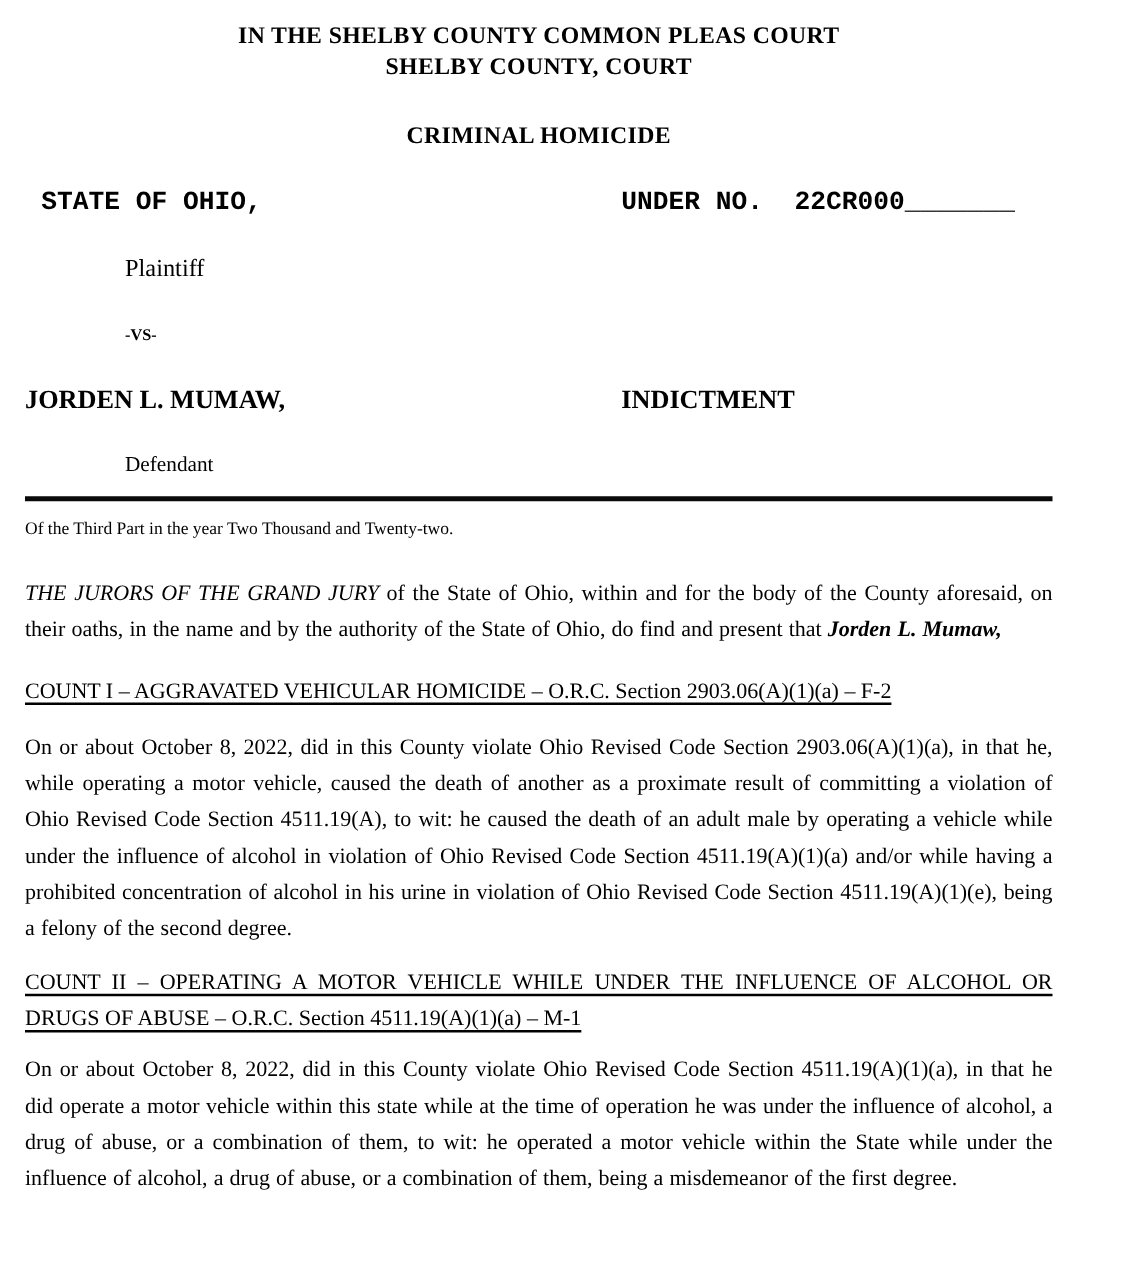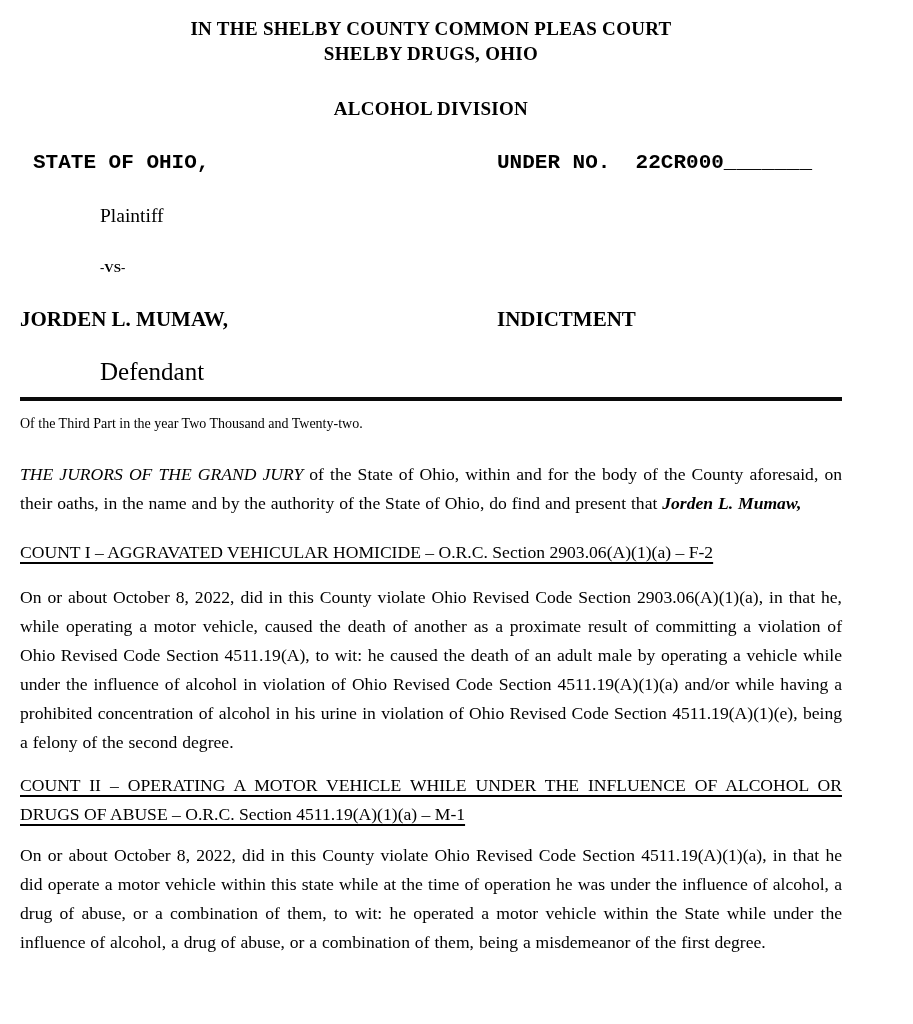--- a/index.html
+++ b/index.html
@@ -32,21 +32,21 @@
   }
   .caption-row {
     display: grid;
     grid-template-columns: 477px 1fr;
     align-items: baseline;
   }
   .row-state    { margin-top: 28px; font-size: 21px; line-height: 28px; font-family: Liberation Mono, monospace; }
   .row-plaintiff{ margin-top: 26px; font-size: 19.5px; line-height: 26px; }
   .row-vs       { margin-top: 26px; font-size: 13px;  line-height: 26px; }
   .row-jorden   { margin-top: 24px; font-size: 21px;  line-height: 28px; }
-  .row-defendant{ margin-top: 26px; font-size: 25px; line-height: 26px; }
+  .row-defendant{ margin-top: 26px; font-size: 17px; line-height: 26px; }
   .offset-state  { padding-left: 13px; }
   .indent        { padding-left: 80px; }
   .pre { white-space: pre; }
   .divider {
     margin-top: 12px;
     height: 4px;
     background: #0a0a0a;
     width: 100%;
   }
   .intro {
@@ -77,22 +77,22 @@
   }
   .heading-count1 { margin-top: 20px; }
   .heading-count2 { margin-top: 14px; }
 </style>
 </head>
 <body>
 
 <div class="page">
 
   <div class="center title-line">IN THE SHELBY COUNTY COMMON PLEAS COURT</div>
-  <div class="center title-line">SHELBY DRUGS, OHIO</div>
-  <div class="center title-line division">ALCOHOL DIVISION</div>
+  <div class="center title-line">SHELBY COUNTY, COURT</div>
+  <div class="center title-line division">CRIMINAL HOMICIDE</div>
 
   <div class="caption-row row-state">
     <div class="bold offset-state">STATE OF OHIO,</div>
     <div class="bold pre">UNDER NO.  22CR000_______</div>
   </div>
 
   <div class="caption-row row-plaintiff">
     <div class="indent">Plaintiff</div>
     <div></div>
   </div>

